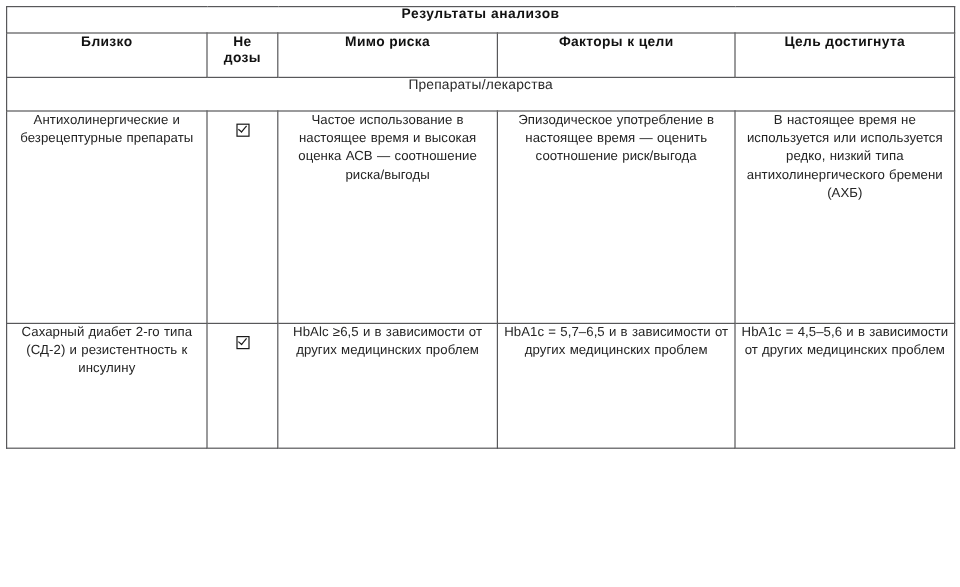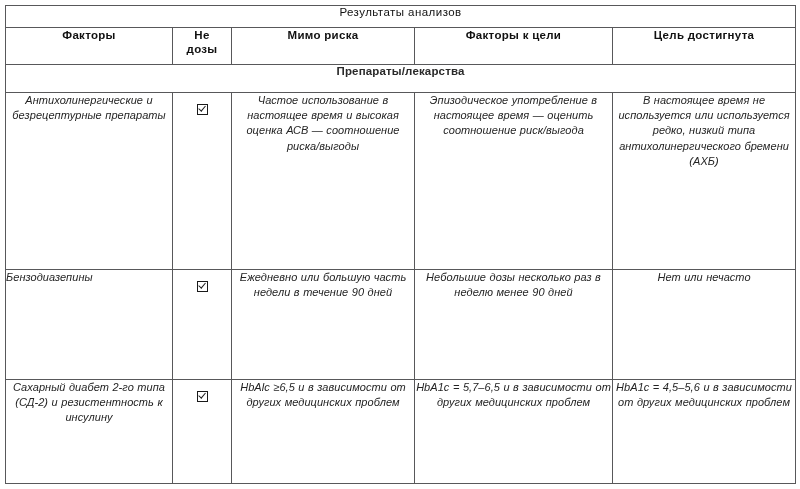--- a/index.html
+++ b/index.html
@@ -41,21 +41,21 @@
     vertical-align: top;
     background: #ffffff;
   }
 
   
   .title-cell {
     height: 21px;
     text-align: center;
     vertical-align: middle;
     font-size: 11.5px;
-    font-weight: normal;
+    font-weight: bold;
     letter-spacing: .45px;
     color: #111;
     padding: 0 4px;
   }
 
   
   .head-cell {
     height: 36px;
     text-align: center;
     vertical-align: middle;
@@ -66,35 +66,34 @@
     color: #111;
     padding: 2px 3px;
   }
 
   
   .section-cell {
     height: 27px;
     text-align: center;
     vertical-align: middle;
     font-size: 11.5px;
-    font-weight: bold;
+    font-weight: normal;
     letter-spacing: .15px;
     color: #2a2a2a;
     padding: 0 4px;
   }
 
   
   .body-cell {
     font-size: 11px;
     line-height: 15.2px;
     letter-spacing: .05px;
     color: #242424;
     padding: 7px 9px 7px 9px;
     word-spacing: .4px;
-    font-style: italic;
   }
   .body-cell.center   { text-align: center; }
   .body-cell.left     { text-align: left; }
   .body-cell.checkbox {
     text-align: center;
     padding-top: 8px;
   }
 
   .row-tall  td { height: 168px; }
   .row-mid   td { height: 101px; }
@@ -136,21 +135,21 @@
       <col style="width:183px">
     </colgroup>
 
     <tbody>
 
       <tr>
         <td class="title-cell" colspan="5">Результаты анализов</td>
       </tr>
 
       <tr>
-        <td class="head-cell">Факторы</td>
+        <td class="head-cell">Близко</td>
         <td class="head-cell">
           <span>Не</span><br>
           <span>дозы</span>
         </td>
         <td class="head-cell">Мимо риска</td>
         <td class="head-cell">Факторы к цели</td>
         <td class="head-cell">Цель достигнута</td>
       </tr>
 
       <tr>
@@ -160,29 +159,20 @@
       <tr class="row-tall">
         <td class="body-cell center">Антихолинергические и безрецептурные препараты</td>
         <td class="body-cell checkbox">
           <span class="chk"></span>
         </td>
         <td class="body-cell center">Частое использование в настоящее время и высокая оценка АСВ — соотношение риска/выгоды</td>
         <td class="body-cell center">Эпизодическое употребление в настоящее время — оценить соотношение риск/выгода</td>
         <td class="body-cell center">В настоящее время не используется или используется редко, низкий типа антихолинергического бремени (АХБ)</td>
       </tr>
 
-      <tr class="row-mid">
-        <td class="body-cell left">Бензодиазепины</td>
-        <td class="body-cell checkbox">
-          <span class="chk"></span>
-        </td>
-        <td class="body-cell center">Ежедневно или большую часть недели в течение 90 дней</td>
-        <td class="body-cell center">Небольшие дозы несколько раз в неделю менее 90 дней</td>
-        <td class="body-cell center">Нет или нечасто</td>
-      </tr>
 
 
       <tr class="row-short">
         <td class="body-cell center">Сахарный диабет 2-го типа (СД-2) и резистентность к инсулину</td>
         <td class="body-cell checkbox">
           <span class="chk"></span>
         </td>
         <td class="body-cell center">HbAlc ≥6,5 и в зависимости от других медицинских проблем</td>
         <td class="body-cell center">HbA1c = 5,7–6,5 и в зависимости от других медицинских проблем</td>
         <td class="body-cell center">HbA1c = 4,5–5,6 и в зависимости от других медицинских проблем</td>

